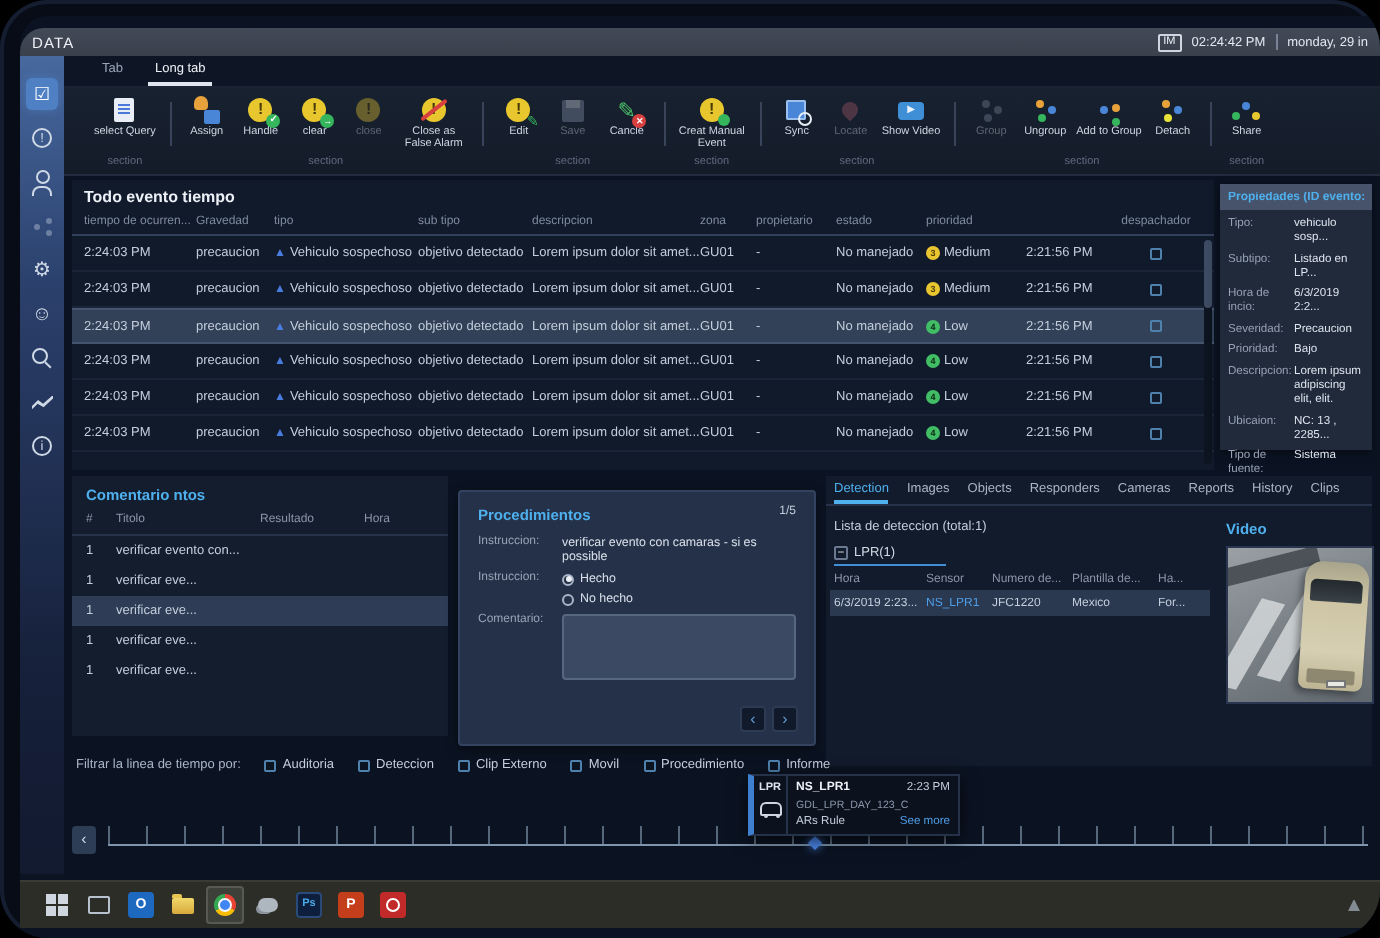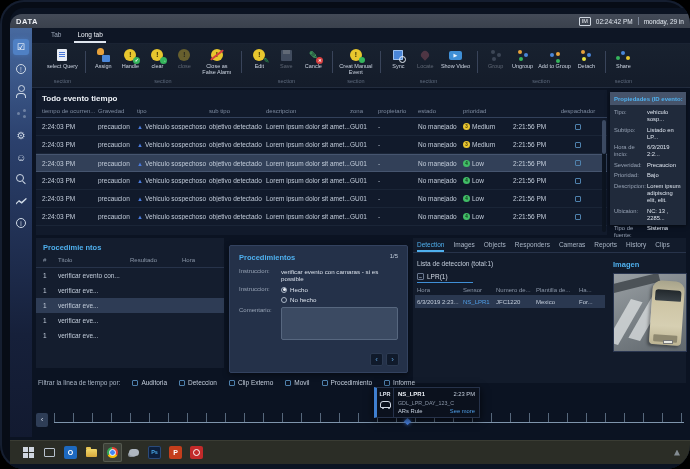--- a/index.html
+++ b/index.html
@@ -2,21 +2,21 @@
 <html><head>
 <meta charset="utf-8">
 <style>
   *{margin:0;padding:0;box-sizing:border-box;font-family:"Liberation Sans",sans-serif;}
   body{background:#000;width:690px;height:469px;overflow:hidden;}
   .device{position:relative;width:690px;height:469px;background:#070c16;border-radius:24px;overflow:hidden;box-shadow:inset 0 0 0 2px #151e30;}
   .app{position:absolute;left:10px;top:8px;right:0;bottom:0;background:#0b1322;border-top-left-radius:14px;overflow:hidden;color:#c3cddb;}
 
   
   .titlebar{position:absolute;left:0;right:0;top:6px;height:14px;background:linear-gradient(#434a57,#3a414d);display:flex;align-items:center;padding:0 6px;border-top-left-radius:12px;}
-  .app-title{font-size:7.5px;font-weight:bold;color:#eef1f6;letter-spacing:.6px;}
+  .app-title{font-size:7.5px;font-weight:normal;color:#eef1f6;letter-spacing:.6px;}
   .tb-right{margin-left:auto;display:flex;align-items:center;gap:5px;}
   .im-badge{border:1px solid #cfd6e0;color:#eef1f6;font-size:5.5px;padding:0 2px;line-height:7px;border-radius:1px;}
   .tb-time,.tb-date{font-size:6.5px;color:#e2e8f0;}
   .tb-sep{width:1px;height:8px;background:#7a8496;}
 
   
   .tabrow{position:absolute;left:22px;right:0;top:20px;height:16px;background:#0e1625;display:flex;align-items:flex-end;gap:10px;padding-left:16px;border-bottom:1px solid #1a2333;}
   .wtab{font-size:6.5px;color:#9aa6b8;padding:2px 3px 3px;border-bottom:2px solid transparent;}
   .wtab.active{color:#eef2f8;border-bottom:2px solid #dfe5ee;}
 
@@ -562,21 +562,21 @@
             <span class="pvalue">NC: 13 , 2285...</span>
           </div>
           <div class="prow">
             <span class="plabel">Tipo de fuente:</span>
             <span class="pvalue">Sistema</span>
           </div>
         </div>
     </div>
 
     <div class="panel plist">
-      <div class="pl-title">Procedimie ntos</div>
+      <div class="pl-title">Comentario ntos</div>
       <div class="pl-head">
         <span class="pw0">#</span>
         <span class="pw1">Titolo</span>
         <span class="pw2">Resultado</span>
         <span class="pw3">Hora</span>
       </div>
       <div>
 
       <div class="pl-row">
             <span class="pw0">1</span>
@@ -675,21 +675,21 @@
         <div class="det-row">
               <span class="dw0">6/3/2019 2:23...</span>
               <span class="dw1 det-link">NS_LPR1</span>
               <span class="dw2">JFC1220</span>
               <span class="dw3">Mexico</span>
               <span class="dw4">For...</span>
             </div>
           </div>
       </div>
       <div class="imagen">
-        <div class="img-title">Imagen</div>
+        <div class="img-title">Video</div>
         <div class="photo">
           <div class="ph-side"></div>
           <div class="ph-s1"></div>
           <div class="ph-s2"></div>
           <div class="ph-veh"></div>
           <div class="ph-plate"></div>
         </div>
       </div>
     </div>
 

